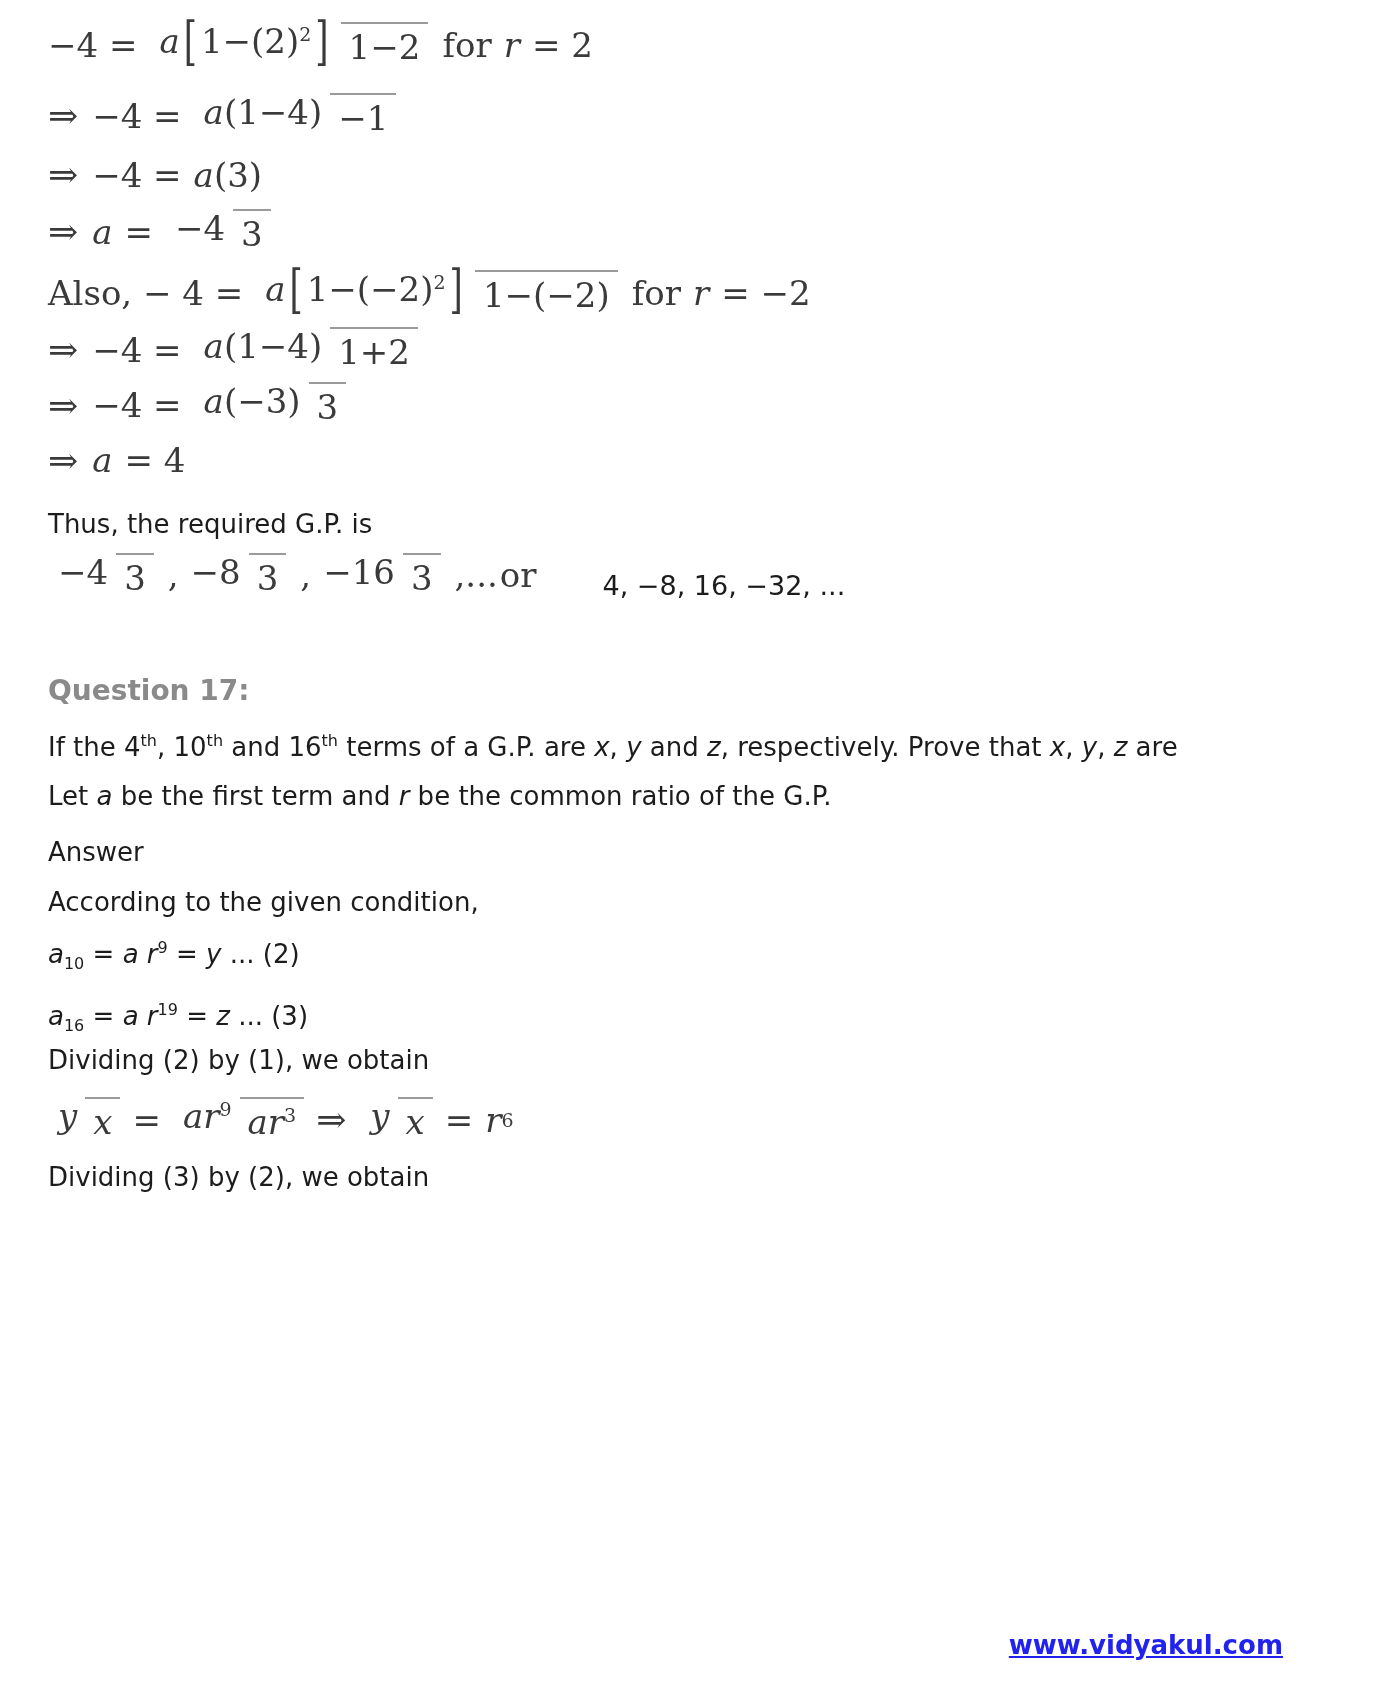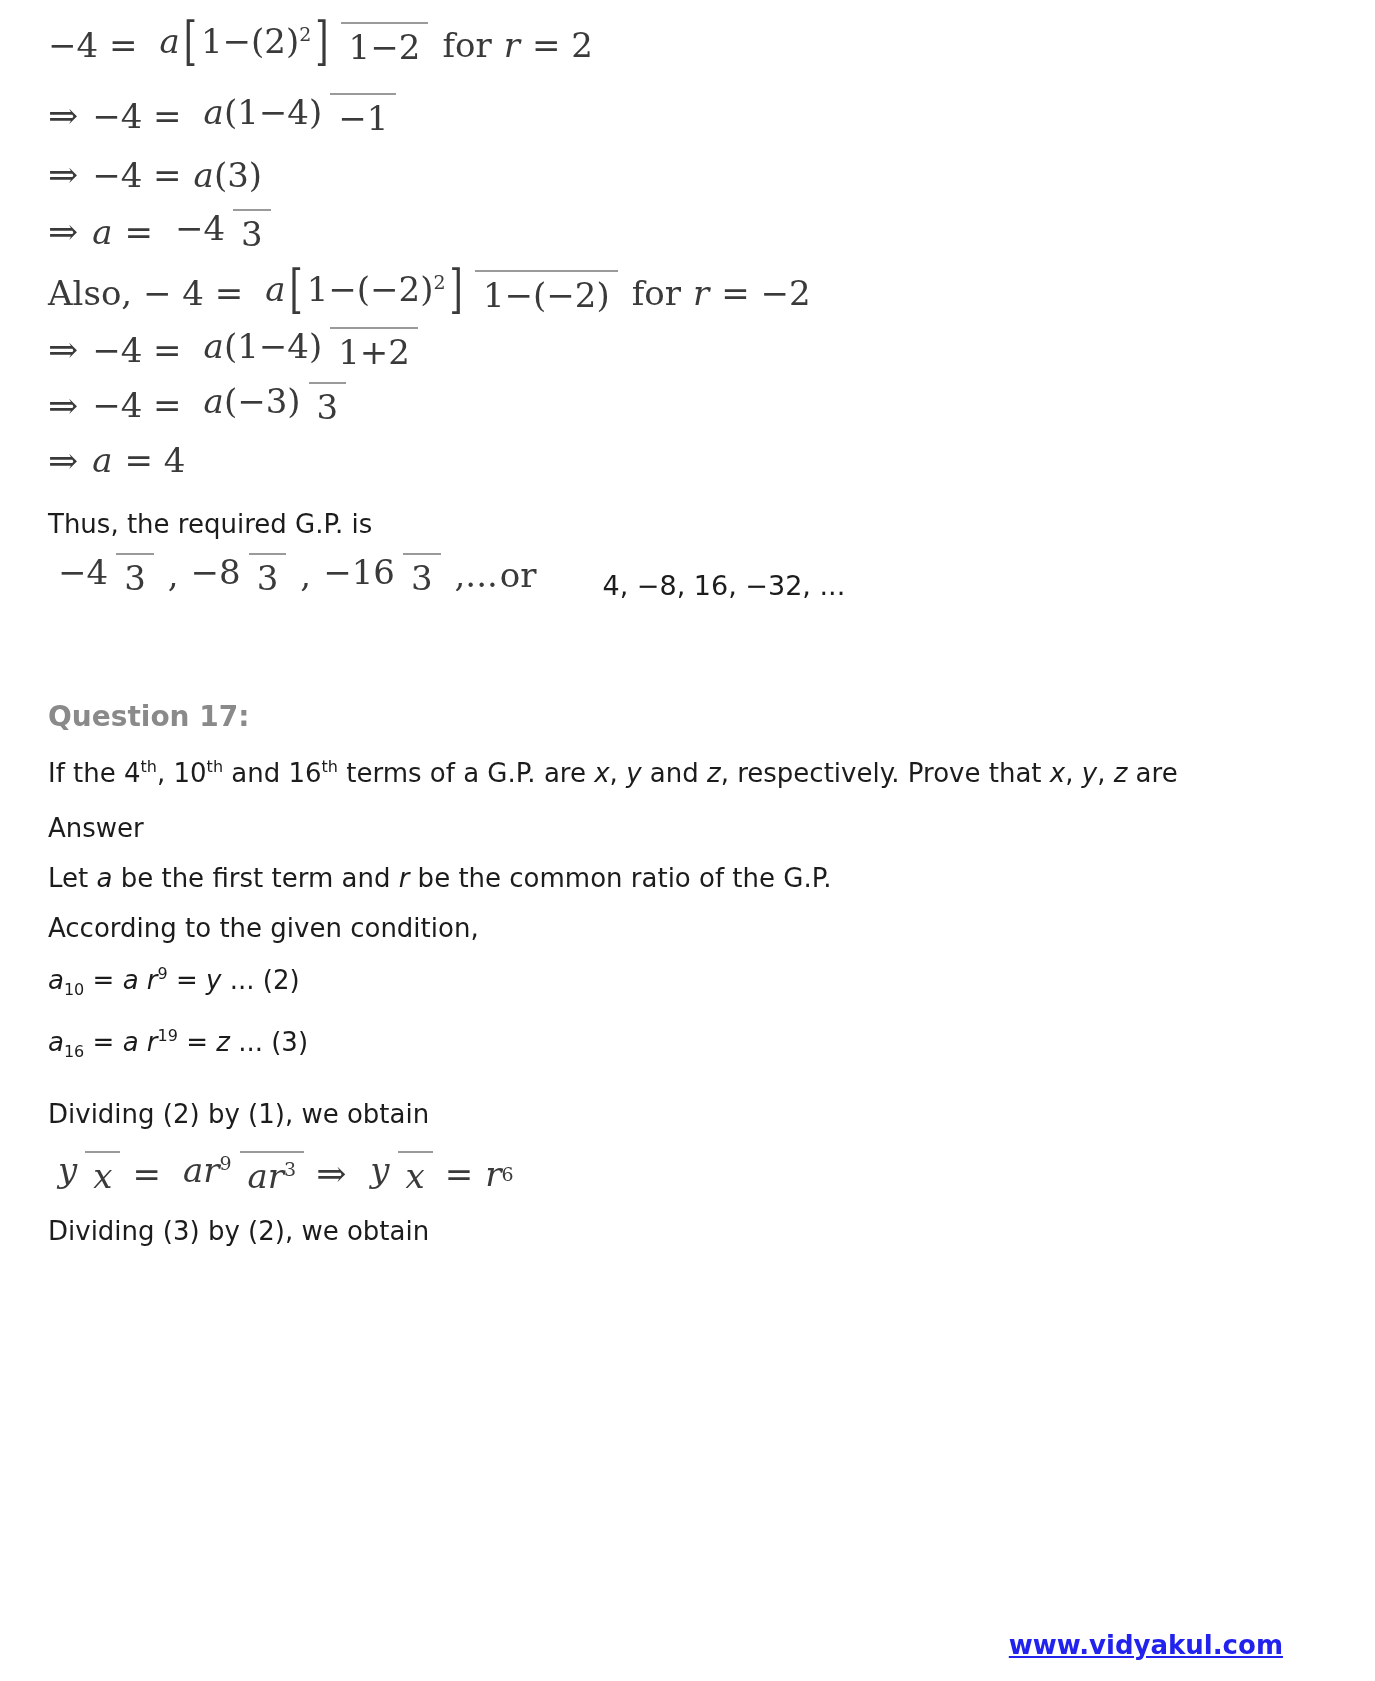--- a/index.html
+++ b/index.html
@@ -37,24 +37,24 @@
   .gp-alt {
     font-family:"DejaVu Sans","Liberation Sans",sans-serif; font-size:27px;
     margin-left:66px; align-self:flex-end; transform:translateY(3px); color:#1c1c1c;
   }
   .gsep { align-self:center; margin:0 2px; }
 
   
   .b-eq1{margin-top:2px} .b-eq2{margin-top:26px} .b-eq3{margin-top:16px}
   .b-eq4{margin-top:14px} .b-eq5{margin-top:16px} .b-eq6{margin-top:12px}
   .b-eq7{margin-top:10px} .b-eq8{margin-top:12px} .b-thus{margin-top:26px}
-  .b-gp{margin-top:12px} .b-qh{margin-top:102px} .b-ql1{margin-top:16px}
+  .b-gp{margin-top:12px} .b-qh{margin-top:76px} .b-ql1{margin-top:16px}
   .b-ql2{margin-top:20px} .b-ans{margin-top:22px} .b-let{margin-top:16px}
   .b-acc{margin-top:16px} .b-t1{margin-top:16px} .b-t2{margin-top:12px}
-  .b-t3{margin-top:12px} .b-d1{margin-top:28px} .b-eqr{margin-top:20px}
+  .b-t3{margin-top:12px} .b-d1{margin-top:0} .b-eqr{margin-top:20px}
   .b-d2{margin-top:18px}
 
   .footer-link {
     position:absolute; right:92px; top:1630px;
     font-size:26px; font-weight:bold; color:#2222ee;
     text-decoration:underline; cursor:pointer;
   }
 </style>
 </head>
 <body>
@@ -153,23 +153,23 @@
     <span class="gsep">,... </span>
     <span>or</span>
     <span class="gp-alt">4, −8, 16, −32, ...</span>
   </div>
 
   <div class="txt qhead b-qh">Question 17:</div>
 
   <div class="txt b-ql1"><span>If the 4</span><sup class="ssup">th</sup><span>, 10</span><sup class="ssup">th</sup><span> and 16</span><sup class="ssup">th</sup><span> terms of a G.P. are </span><span class="iv">x</span><span>, </span><span class="iv">y</span><span> and </span><span class="iv">z</span><span>, respectively. Prove that </span><span class="iv">x</span><span>, </span><span class="iv">y</span><span>, </span><span class="iv">z</span><span> are</span></div>
 
 
+  <div class="txt b-let"><span>Let </span><span class="iv">a</span><span> be the first term and </span><span class="iv">r</span><span> be the common ratio of the G.P.</span></div>
+
   <div class="txt b-ans">Answer</div>
-
-  <div class="txt b-let"><span>Let </span><span class="iv">a</span><span> be the first term and </span><span class="iv">r</span><span> be the common ratio of the G.P.</span></div>
 
   <div class="txt b-acc">According to the given condition,</div>
 
 
   <div class="txt b-t2"><span class="iv">a</span><sub class="ssub">10</sub><span> = </span><span class="iv">a</span><span> </span><span class="iv">r</span><sup class="ssup">9</sup><span> = </span><span class="iv">y</span><span> ... (2)</span></div>
 
   <div class="txt b-t3"><span class="iv">a</span><sub class="ssub">16</sub><span> = </span><span class="iv">a</span><span> </span><span class="iv">r</span><sup class="ssup">19</sup><span> = </span><span class="iv">z</span><span> ... (3)</span></div>
 
   <div class="txt b-d1">Dividing (2) by (1), we obtain</div>
 

